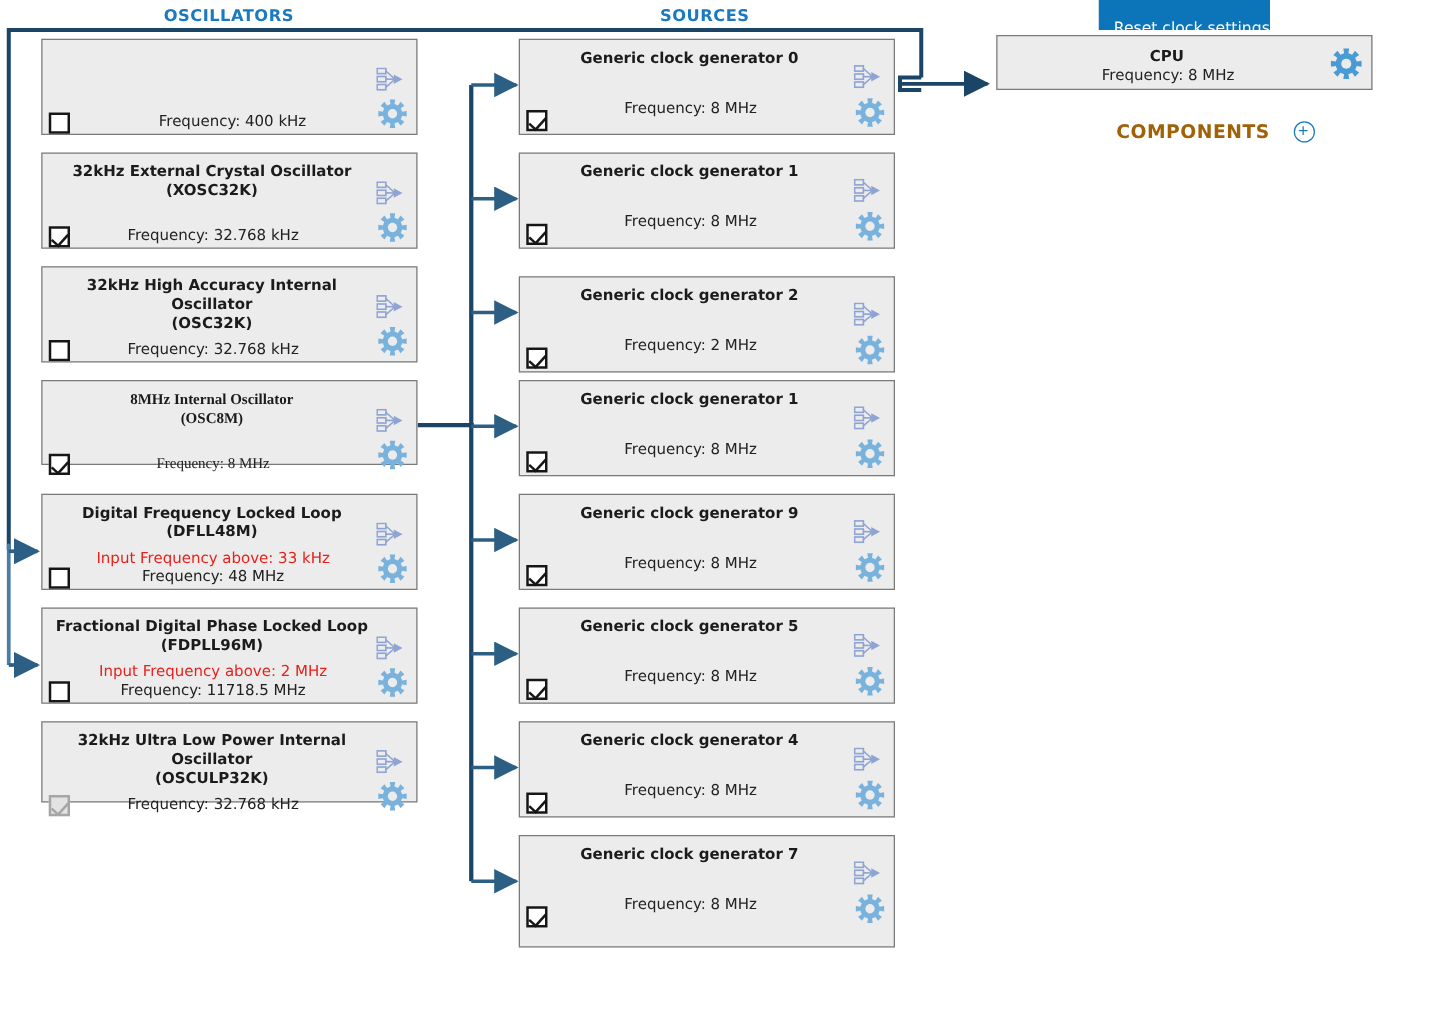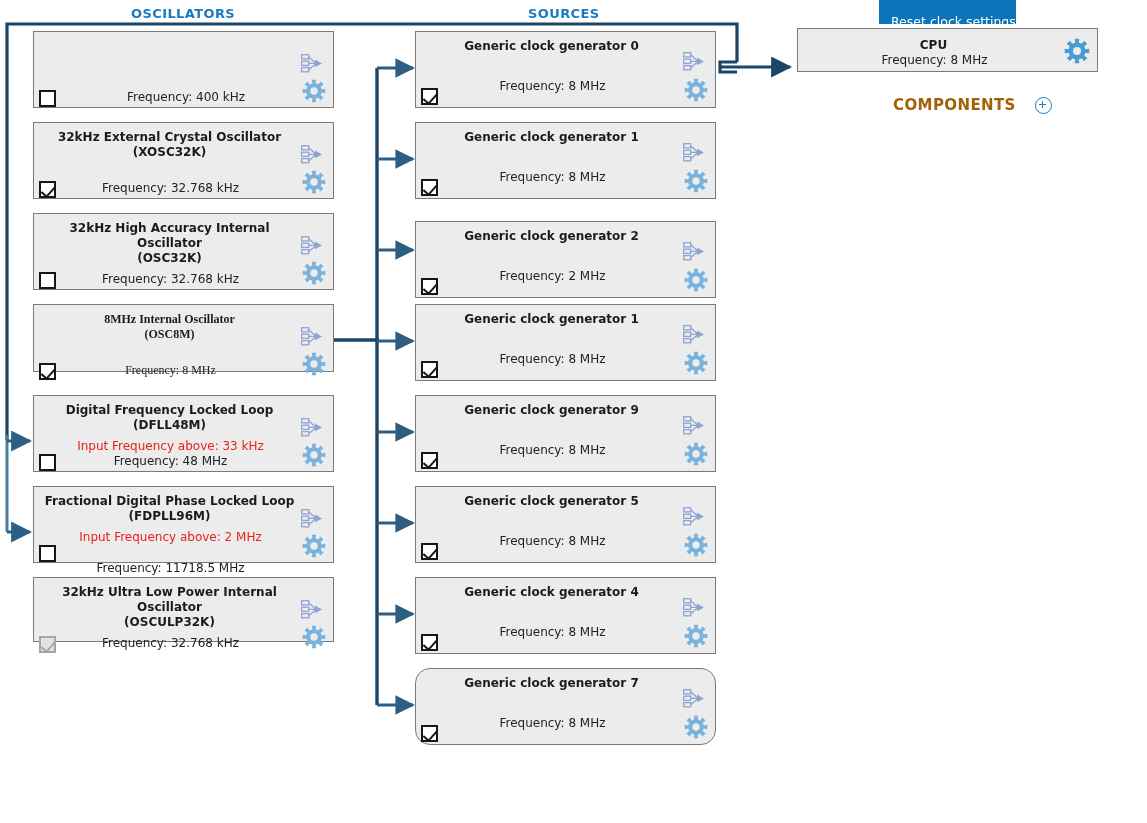--- a/index.html
+++ b/index.html
@@ -269,21 +269,21 @@
         <span class="ico gear" style="right: 7px; top: 47px;">
           <svg width="24" height="24" viewBox="0 0 24 24">
       <polygon points="23.312688788550954,9.824345529870714 23.312688788550954,14.175654470129286 19.75785212790614,13.594405958826734 18.61304511253554,16.358214581634293 21.537698985184655,18.460858926490165 18.460858926490168,21.53769898518465 16.358214581634297,18.61304511253554 13.594405958826734,19.75785212790614 14.175654470129286,23.312688788550954 9.824345529870715,23.312688788550954 10.405594041173266,19.75785212790614 7.641785418365705,18.61304511253554 5.539141073509835,21.537698985184655 2.462301014815349,18.460858926490168 5.38695488746446,16.358214581634297 4.242147872093861,13.594405958826734 0.6873112114490461,14.175654470129288 0.6873112114490461,9.824345529870715 4.242147872093861,10.405594041173268 5.386954887464459,7.641785418365705 2.4623010148153472,5.539141073509835 5.539141073509836,2.4623010148153472 7.641785418365697,5.386954887464464 10.405594041173265,4.242147872093861 9.824345529870707,0.6873112114490478 14.175654470129288,0.6873112114490461 13.594405958826732,4.242147872093861 16.3582145816343,5.386954887464462 18.46085892649016,2.4623010148153437 21.537698985184655,5.539141073509836 18.613045112535534,7.641785418365697 19.757852127906137,10.405594041173265 " fill="#79b2dc"></polygon>
       <circle cx="12" cy="12" r="3.7199999999999998" fill="#ececec"></circle>
     </svg>
         </span>
       </div>
       <div class="card" style="left: 33px; top: 486px; width: 301px; height: 77px;">
         <div class="card-title">Fractional Digital Phase Locked Loop<br>(FDPLL96M)</div>
         <div class="card-warn" style="top: 43px;">Input Frequency above: 2 MHz</div>
-        <div class="card-freq" style="top: 58px; margin-top: 16px;">Frequency: 11718.5 MHz</div>
+        <div class="card-freq" style="top: 58px;">Frequency: 11718.5 MHz</div>
         <div class="cbox" style="left: 5px; top: 58px;"></div>
         <span class="ico fan" style="right: 10px; top: 22px;">
           <svg width="22" height="19" viewBox="0 0 22 19">
     <rect x="0.7" y="0.7" width="7" height="4.2" fill="none" stroke="#8ea4d2" stroke-width="1.3"></rect>
     <rect x="0.7" y="7.2" width="7" height="4.2" fill="none" stroke="#8ea4d2" stroke-width="1.3"></rect>
     <rect x="0.7" y="13.6" width="7" height="4.2" fill="none" stroke="#8ea4d2" stroke-width="1.3"></rect>
     <path d="M7.7 2.8 L15 9.4 M7.7 9.3 L15 9.4 M7.7 15.7 L15 9.4" fill="none" stroke="#8ea4d2" stroke-width="1.3"></path>
     <path d="M14 5.6 L21 9.4 L14 13.2 Z" fill="#8ea4d2"></path>
   </svg>
         </span>
@@ -450,21 +450,21 @@
     <path d="M14 5.6 L21 9.4 L14 13.2 Z" fill="#8ea4d2"></path>
   </svg>
         </span>
         <span class="ico gear" style="right: 7px; top: 46px;">
           <svg width="24" height="24" viewBox="0 0 24 24">
       <polygon points="23.312688788550954,9.824345529870714 23.312688788550954,14.175654470129286 19.75785212790614,13.594405958826734 18.61304511253554,16.358214581634293 21.537698985184655,18.460858926490165 18.460858926490168,21.53769898518465 16.358214581634297,18.61304511253554 13.594405958826734,19.75785212790614 14.175654470129286,23.312688788550954 9.824345529870715,23.312688788550954 10.405594041173266,19.75785212790614 7.641785418365705,18.61304511253554 5.539141073509835,21.537698985184655 2.462301014815349,18.460858926490168 5.38695488746446,16.358214581634297 4.242147872093861,13.594405958826734 0.6873112114490461,14.175654470129288 0.6873112114490461,9.824345529870715 4.242147872093861,10.405594041173268 5.386954887464459,7.641785418365705 2.4623010148153472,5.539141073509835 5.539141073509836,2.4623010148153472 7.641785418365697,5.386954887464464 10.405594041173265,4.242147872093861 9.824345529870707,0.6873112114490478 14.175654470129288,0.6873112114490461 13.594405958826732,4.242147872093861 16.3582145816343,5.386954887464462 18.46085892649016,2.4623010148153437 21.537698985184655,5.539141073509836 18.613045112535534,7.641785418365697 19.757852127906137,10.405594041173265 " fill="#79b2dc"></polygon>
       <circle cx="12" cy="12" r="3.7199999999999998" fill="#ececec"></circle>
     </svg>
         </span>
       </div>
-      <div class="card" style="left: 415px; top: 668px; width: 301px; height: 77px; border-radius: 15px;">
+      <div class="card" style="left: 415px; top: 668px; width: 301px; height: 90px;">
         <div class="card-title">Generic clock generator 7</div>
         <div class="card-freq" style="top: 47px;">Frequency: 8 MHz</div>
         <div class="cbox checked" style="left: 5px; top: 56px;"></div>
         <span class="ico fan" style="right: 10px; top: 20px;">
           <svg width="22" height="19" viewBox="0 0 22 19">
     <rect x="0.7" y="0.7" width="7" height="4.2" fill="none" stroke="#8ea4d2" stroke-width="1.3"></rect>
     <rect x="0.7" y="7.2" width="7" height="4.2" fill="none" stroke="#8ea4d2" stroke-width="1.3"></rect>
     <rect x="0.7" y="13.6" width="7" height="4.2" fill="none" stroke="#8ea4d2" stroke-width="1.3"></rect>
     <path d="M7.7 2.8 L15 9.4 M7.7 9.3 L15 9.4 M7.7 15.7 L15 9.4" fill="none" stroke="#8ea4d2" stroke-width="1.3"></path>
     <path d="M14 5.6 L21 9.4 L14 13.2 Z" fill="#8ea4d2"></path>

